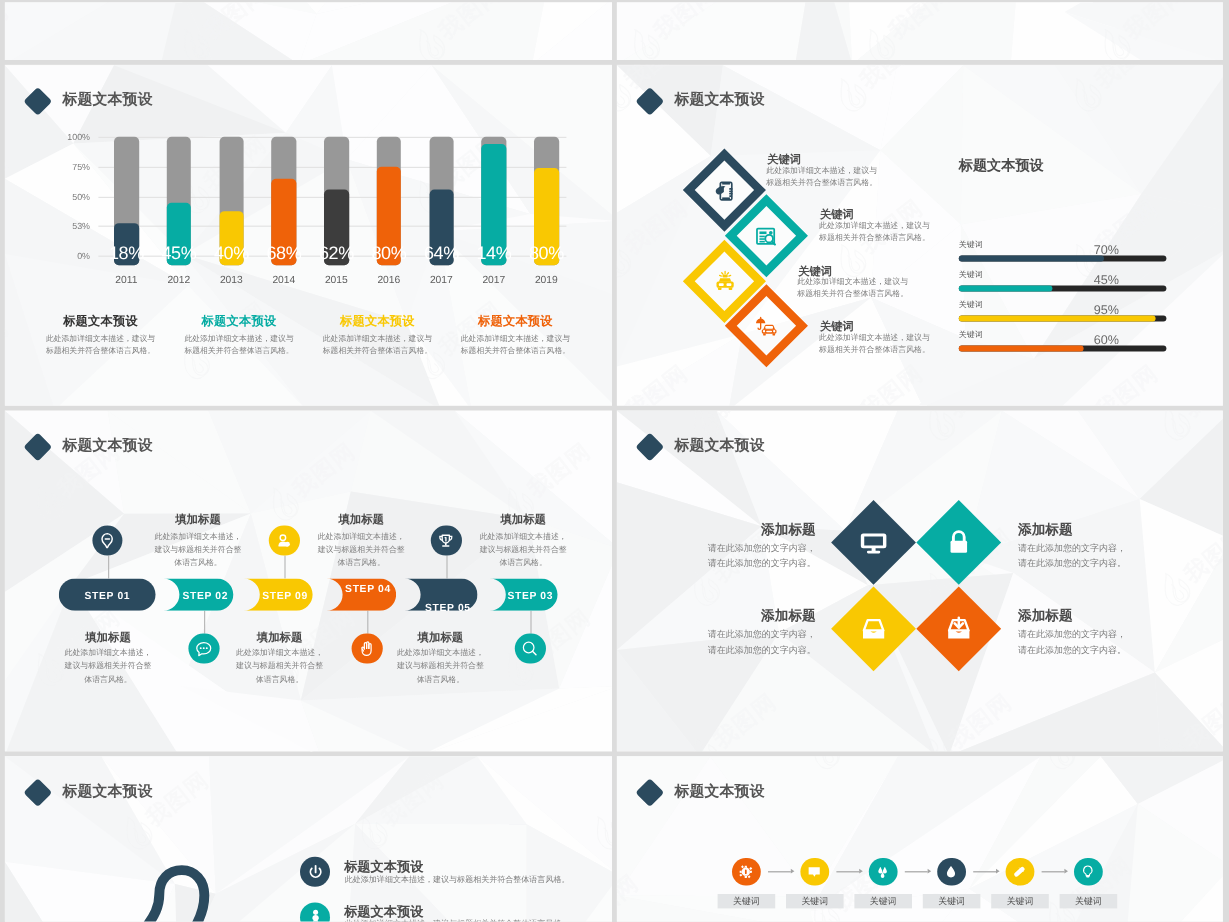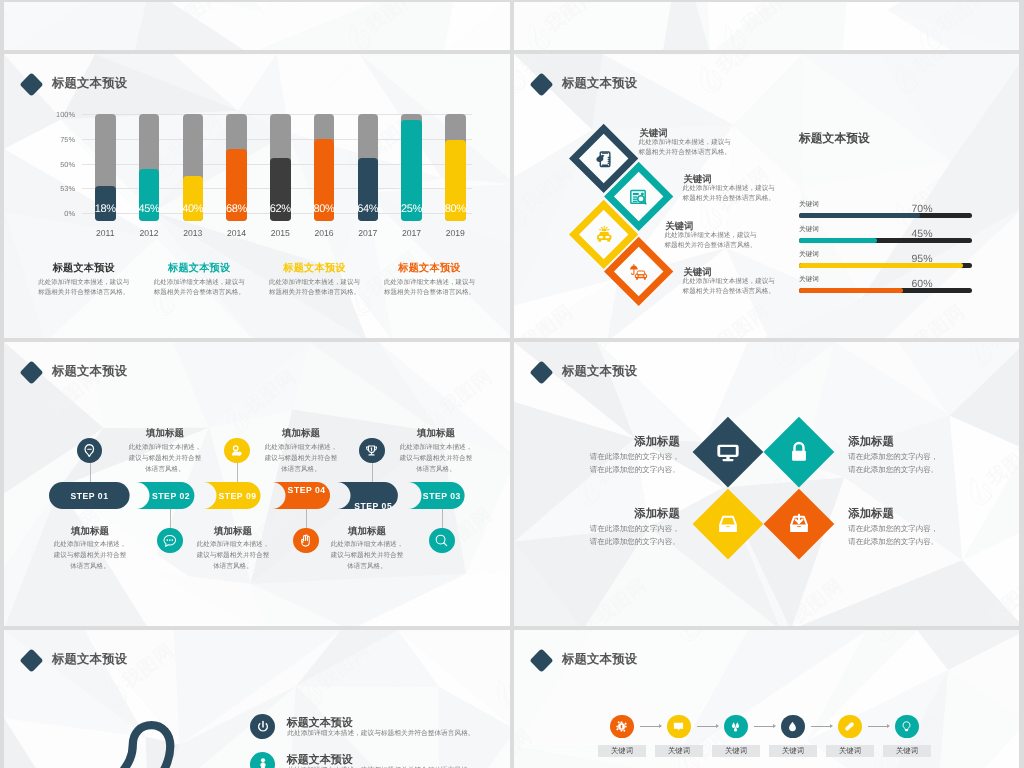--- a/index.html
+++ b/index.html
@@ -27,21 +27,21 @@
 
   
   .sl-inner{width:506px;height:284px;}
 
   .cap-t{font-weight:bold;font-size:10.2px;letter-spacing:.2px;}
   .cap-b{font-size:6.5px;color:#7d7d7d;line-height:9.6px;}
 
   
   .bar-track{position:absolute;background:#989898;border-radius:4px;}
   .bar-fill{position:absolute;border-radius:4px;}
-  .bar-lbl{position:absolute;color:#fff;font-size:11px;font-weight:normal;
+  .bar-lbl{position:absolute;color:#fff;font-size:15px;font-weight:normal;
            text-align:center;letter-spacing:-.3px;}
   .ytick{position:absolute;font-size:7.4px;color:#7a7a7a;text-align:right;}
   .xtick{position:absolute;font-size:8.6px;color:#5e5e5e;text-align:center;}
   .gline{position:absolute;height:1px;background:#e3e3e3;}
 
   
   .pg-lbl{position:absolute;font-size:6.6px;color:#5a5a5a;}
   .pg-val{position:absolute;font-size:10.5px;color:#6a6a6a;text-align:left;}
   .pg-track{position:absolute;background:#262626;border-radius:3px;height:5.4px;}
   .pg-fill{position:absolute;border-radius:3px;height:5.4px;}
@@ -276,21 +276,21 @@
         <div class="bar-track" style="left: 309.75px; top: 60px; width: 20.6px; height: 107.2px;"></div>
         <div class="bar-fill" style="left: 309.75px; top: 84.8px; width: 20.6px; height: 82.4px; background: rgb(239, 98, 9);"></div>
         <div class="bar-lbl" style="left: 304.75px; top: 149.2px; width: 30.6px;">80%</div>
         <div class="xtick" style="left: 299.75px; top: 174.2px; width: 40.6px;">2016</div>
         <div class="bar-track" style="left: 353.5px; top: 60px; width: 20.6px; height: 107.2px;"></div>
         <div class="bar-fill" style="left: 353.5px; top: 103.648px; width: 20.6px; height: 63.552px; background: rgb(43, 74, 94);"></div>
         <div class="bar-lbl" style="left: 348.5px; top: 149.2px; width: 30.6px;">64%</div>
         <div class="xtick" style="left: 343.5px; top: 174.2px; width: 40.6px;">2017</div>
         <div class="bar-track" style="left: 397.25px; top: 60px; width: 20.6px; height: 107.2px;"></div>
         <div class="bar-fill" style="left: 397.25px; top: 65.952px; width: 20.6px; height: 101.248px; background: rgb(6, 172, 163);"></div>
-        <div class="bar-lbl" style="left: 392.25px; top: 149.2px; width: 30.6px;">25%</div>
+        <div class="bar-lbl" style="left: 392.25px; top: 149.2px; width: 30.6px;">14%</div>
         <div class="xtick" style="left: 387.25px; top: 174.2px; width: 40.6px;">2017</div>
         <div class="bar-track" style="left: 441px; top: 60px; width: 20.6px; height: 107.2px;"></div>
         <div class="bar-fill" style="left: 441px; top: 85.792px; width: 20.6px; height: 81.408px; background: rgb(249, 200, 2);"></div>
         <div class="bar-lbl" style="left: 436px; top: 149.2px; width: 30.6px;">80%</div>
         <div class="xtick" style="left: 431px; top: 174.2px; width: 40.6px;">2019</div>
         <div class="cap-t" style="position: absolute; left: 32.8px; top: 208px; width: 94px; text-align: center; color: rgb(51, 51, 51);">标题文本预设</div>
         <div class="cap-b" style="position: absolute; left: 32.8px; top: 224px; width: 94px; text-align: center;">此处添加详细文本描述，建议与标题相关并符合整体语言风格。</div>
         <div class="cap-t" style="position: absolute; left: 148.2px; top: 208px; width: 94px; text-align: center; color: rgb(6, 172, 163);">标题文本预设</div>
         <div class="cap-b" style="position: absolute; left: 148.2px; top: 224px; width: 94px; text-align: center;">此处添加详细文本描述，建议与标题相关并符合整体语言风格。</div>
         <div class="cap-t" style="position: absolute; left: 263.5px; top: 208px; width: 94px; text-align: center; color: rgb(249, 200, 2);">标题文本预设</div>

